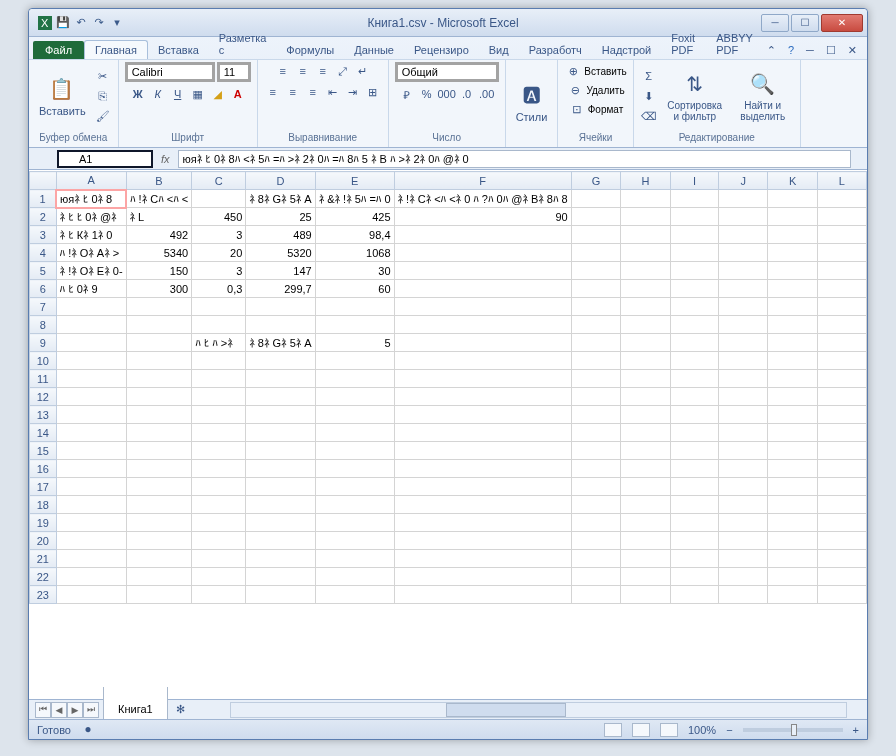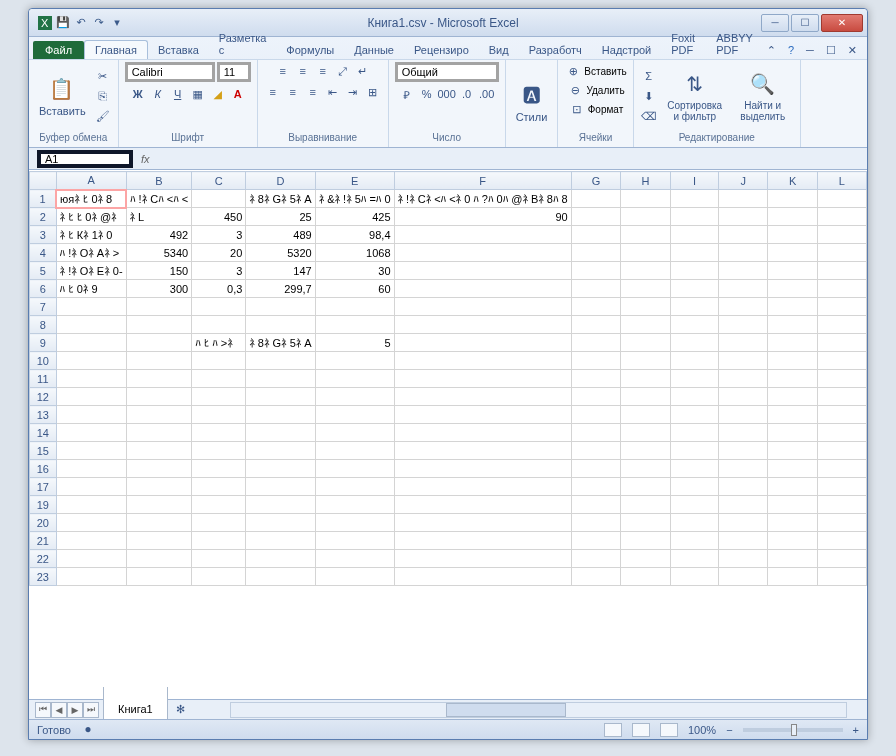--- a/index.html
+++ b/index.html
@@ -23,21 +23,21 @@
 .group{border-right:1px solid #c9d8ea;padding:2px 6px;display:flex;flex-direction:column;justify-content:space-between}
 .group-label{text-align:center;font-size:10px;color:#5a7295;padding:2px 0;border-top:0}
 .group-content{flex:1;display:flex;align-items:center;gap:4px}
 .bigbtn{display:flex;flex-direction:column;align-items:center;gap:2px;padding:2px 4px;color:#3a5787}
 .bigbtn .ico{width:28px;height:28px;display:flex;align-items:center;justify-content:center;font-size:20px}
 .smallbtn{width:18px;height:18px;display:flex;align-items:center;justify-content:center;color:#3a5787;border:1px solid transparent}
 .col{display:flex;flex-direction:column;gap:2px}
 .row{display:flex;gap:2px;align-items:center}
 .fontbox{height:20px;border:3px solid #a3a3a3;background:#fff;padding:1px 4px;display:flex;align-items:center}
 .formula-bar{height:22px;background:#e8eff8;border-bottom:1px solid #9fb4d2;display:flex;align-items:center}
-.namebox{width:96px;height:18px;border:4px solid #0f172a;background:#fff;margin-left:8px;padding:1px 4px;display:flex;align-items:center}
+.namebox{width:96px;height:18px;border:2px solid #0f172a;background:#fff;margin-left:28px;padding:1px 20px;display:flex;align-items:center}
 .fxlabel{padding:0 8px;font-style:italic;color:#666}
 .fxinput{flex:1;height:18px;border:1px solid #a9b8cc;background:#fff;padding:1px 4px;display:flex;align-items:center;margin-right:16px;overflow:hidden;white-space:nowrap}
 .grid-area{position:absolute;top:162px;left:0;right:0;bottom:40px;background:#fff;overflow:hidden}
 .grid{border-collapse:collapse;width:100%}
 .grid th,.grid td{border:1px solid #d4d4d4;height:18px;padding:0 3px;font-size:11px;text-align:right;white-space:nowrap;overflow:visible;background:#fff}
 .grid th{background:linear-gradient(#f5f8fc,#e4ebf4);color:#3a5787;text-align:center;font-weight:normal;border-color:#bfcddf}
 .grid th.rowh{width:28px;text-align:center}
 .grid td.txt{text-align:left}
 .grid td.sel{border:2px solid #fca5a5;background:#fff}
 .corner{width:28px}
@@ -217,20 +217,21 @@
           </div>
         </div>
         <div class="group-label">Редактирование</div>
       </div>
     </div>
   </div>
 
   <div class="formula-bar">
     <div class="namebox">A1</div>
     <span class="fxlabel">fx</span>
+    <div class="fxinput">юяﾈ ﾋ 0ﾈ 8ﾊ &lt;ﾈ 5ﾊ =ﾊ &gt;ﾈ 2ﾈ 0ﾊ =ﾊ 8ﾊ 5 ﾈ В ﾊ &gt;ﾈ 2ﾈ 0ﾊ @ﾈ 0</div>
   </div>
 
   <div class="grid-area">
     <table class="grid" id="grid">
         <tbody>
           <tr>
             <th class="corner rowh"></th>
             <th style="width:56px">A</th>
             <th style="width:56px">B</th>
             <th style="width:56px">C</th>
@@ -479,20 +480,35 @@
             <td class=""></td>
             <td class=""></td>
             <td class=""></td>
             <td class=""></td>
             <td class=""></td>
             <td class=""></td>
             <td class=""></td>
           </tr>
           <tr>
             <th class="rowh">17</th>
+            <td class=""></td>
+            <td class=""></td>
+            <td class=""></td>
+            <td class=""></td>
+            <td class=""></td>
+            <td class=""></td>
+            <td class=""></td>
+            <td class=""></td>
+            <td class=""></td>
+            <td class=""></td>
+            <td class=""></td>
+            <td class=""></td>
+          </tr>
+          <tr>
+            <th class="rowh">18</th>
             <td class=""></td>
             <td class=""></td>
             <td class=""></td>
             <td class=""></td>
             <td class=""></td>
             <td class=""></td>
             <td class=""></td>
             <td class=""></td>
             <td class=""></td>
             <td class=""></td>

